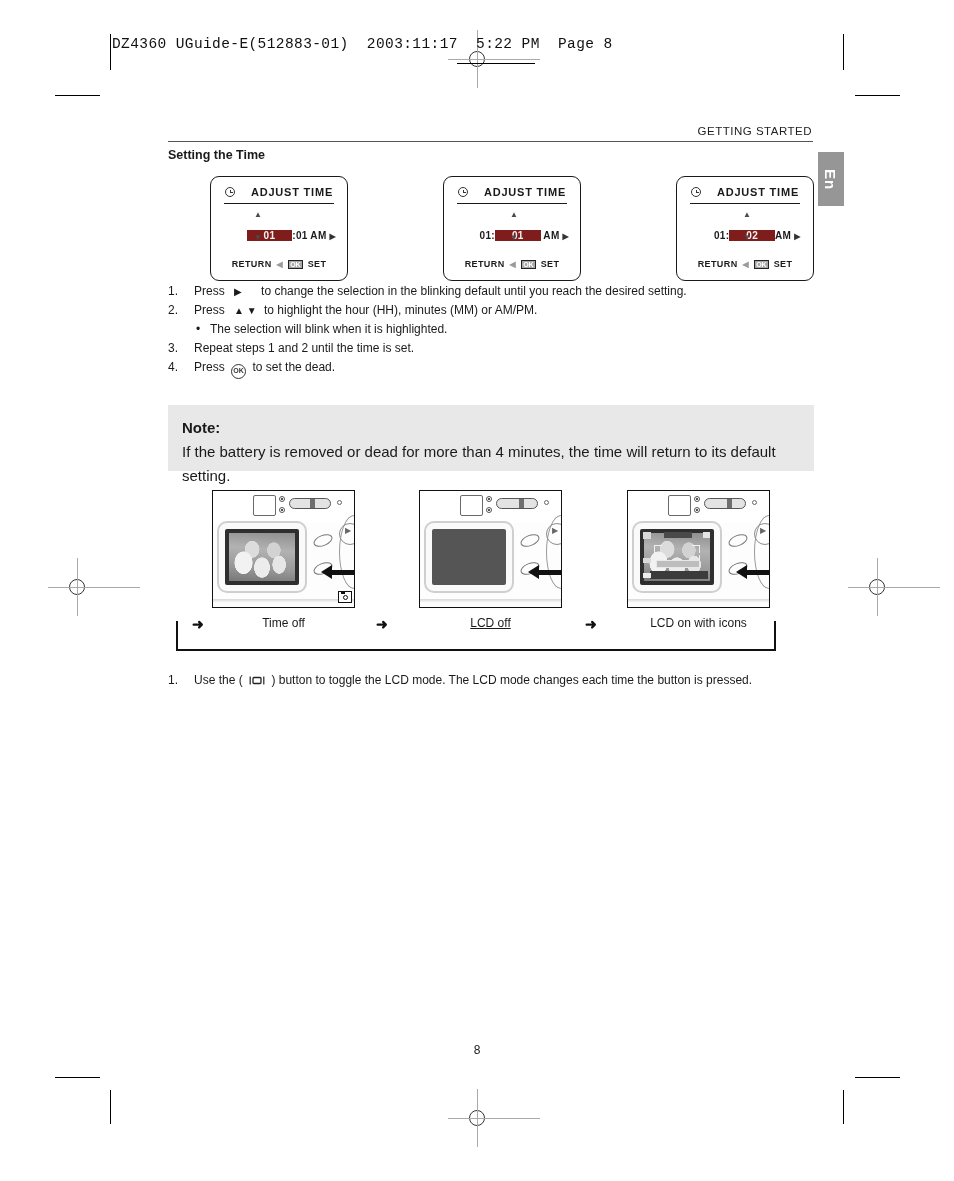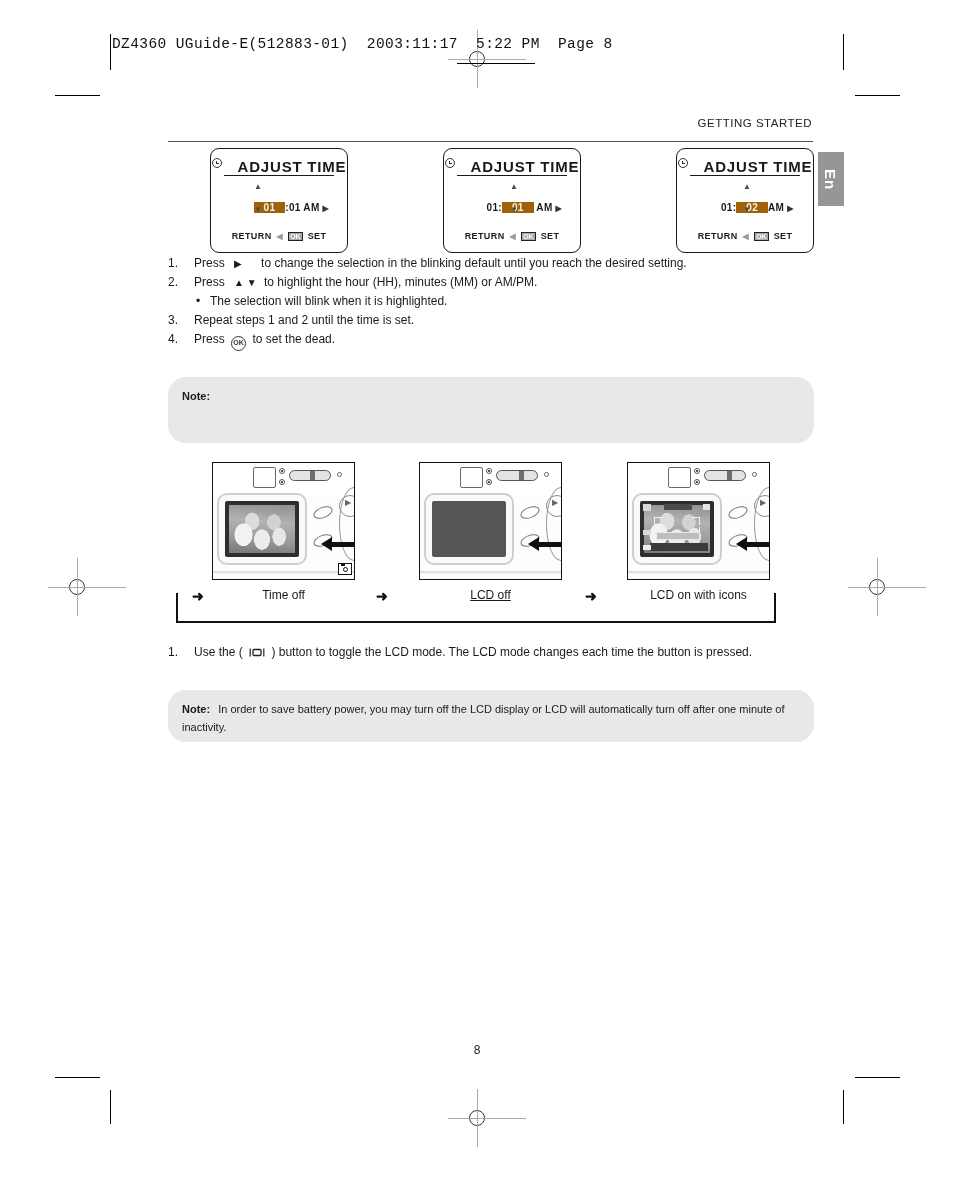--- a/index.html
+++ b/index.html
@@ -58,21 +58,21 @@
     position: absolute; left: 843px; top: 34px;
     width: 0; height: 34px; border-left: 1.2px solid #000;
   }
   #header-underline {
     position: absolute; left: 457px; top: 63px;
     width: 78px; height: 0; border-top: 1.2px solid #000;
   }
 
   
   #running-head {
-    position: absolute; right: 142px; top: 117px;
+    position: absolute; right: 142px; top: 125px;
     font-size: 11.5px; letter-spacing: 0.5px; color: #222;
   }
   #head-rule {
     position: absolute; left: 168px; top: 141px; width: 645px;
     height: 0; border-top: 1px solid #555;
   }
 
   
   #lang-tab {
     position: absolute; left: 818px; top: 152px;
@@ -98,22 +98,22 @@
     width: 138px; height: 105px;
     border: 1.3px solid #1a1a1a;
     border-radius: 9px;
     position: relative;
     background: #fff;
     box-sizing: border-box;
   }
   .lcd-title {
     position: absolute; left: 0; right: 0; top: 9px;
     text-align: center;
-    font-size: 15px; font-weight: bold; letter-spacing: 0.8px;
-    display: flex; align-items: flex-start; justify-content: center; gap: 16px;
+    font-size: 11px; font-weight: bold; letter-spacing: 0.8px;
+    display: flex; align-items: center; justify-content: center; gap: 16px;
   }
   .clock-ico {
     width: 10px; height: 10px; border: 1.2px solid #333; border-radius: 50%;
     position: relative; display: inline-block; box-sizing: border-box;
   }
   .clock-ico::before {
     content: ""; position: absolute; left: 3.6px; top: 1.6px;
     width: 1px; height: 3.4px; background: #333;
   }
   .clock-ico::after {
@@ -123,21 +123,21 @@
   .lcd-rule {
     position: absolute; left: 13px; right: 13px; top: 26px;
     height: 0; border-top: 1.1px solid #1a1a1a;
   }
   .lcd-time {
     position: absolute; left: 0; right: 0; top: 42px;
     text-align: center;
     font-size: 10px; font-weight: bold; letter-spacing: 0.3px;
     white-space: pre;
   }
-  .hl { background: #a16207; color: #f2f2f2; padding: 0 10px; }
+  .hl { background: #7f1d1d; color: #f2f2f2; padding: 0 17px; }
   .lcd-up, .lcd-dn {
     position: absolute; font-size: 8px; color: #4a4a4a; line-height: 1;
   }
   .lcd-bottom {
     position: absolute; left: 0; right: 0; bottom: 11px;
     text-align: center; font-size: 9px; font-weight: bold; letter-spacing: 0.4px;
     display: flex; align-items: center; justify-content: center; gap: 5px;
   }
   .ltri { color: #9a9a9a; font-size: 8px; }
   .rtri { color: #333; font-size: 8px; }
@@ -161,23 +161,22 @@
     border: 1.1px solid #333; border-radius: 50%;
     font-size: 7px; font-weight: bold;
     line-height: 11px; text-align: center;
     vertical-align: -2px; color: #333;
   }
 
   
   .note {
     background: #e8e8e8;
     padding: 11px 14px 13px 14px;
-    font-size: 11px; line-height: 1.62;
-    box-sizing: border-box;
-    border-radius: 18px;
+    font-size: 15px; line-height: 1.62;
+    box-sizing: border-box;
   }
 
   h2.sec-title {
     font-size: 14px; font-weight: bold; margin: 0;
     letter-spacing: 0.2px;
   }
 
   
   #cam-fig { position: relative; width: 646px; height: 155px; }
   .cam {
@@ -364,20 +363,21 @@
 
 <div id="running-head">GETTING STARTED</div>
 <div id="head-rule"></div>
 
 <div id="lang-tab">
   <span>En</span>
 </div>
 
 <div id="content">
 
+  <div class="sec-sub">Setting the Time</div>
 
   <div id="lcd-row" style="margin-left:42px; width:604px;">
 
     <div class="lcd">
       <div class="lcd-title">
         <span class="clock-ico"></span>
         <span>ADJUST TIME</span>
       </div>
       <div class="lcd-rule"></div>
       <div class="lcd-up" style="left:43px; top:34px;">▲</div>
@@ -457,20 +457,21 @@
     <li>
       <span class="num">4.</span>
       <span>Press</span>
       <span class="okglyph" style="margin:0 3px;">OK</span>
       <span>to set the dead.</span>
     </li>
   </ol>
 
   <div class="note" style="margin-top:26px; height:66px;">
     <div style="font-weight:bold;">Note:</div>
+    <div>If the battery is removed or dead for more than 4 minutes, the time will return to its default setting.</div>
   </div>
 
 
 
   <div id="cam-fig" style="margin-top:19px;">
 
     <div class="cam" style="left:44px;">
       <div class="topband"></div>
       <div class="vf"></div>
       <div class="led1"></div>
@@ -570,20 +571,16 @@
         <svg width="16" height="11" viewBox="0 0 16 11">
           <rect x="4" y="2.5" width="8" height="6" rx="1" fill="none" stroke="#222" stroke-width="1.3"></rect>
           <line x1="1.2" y1="1.5" x2="1.2" y2="9.5" stroke="#222" stroke-width="1.2"></line>
           <line x1="14.8" y1="1.5" x2="14.8" y2="9.5" stroke="#222" stroke-width="1.2"></line>
         </svg>
       </span>
       <span>) button to toggle the LCD mode. The LCD mode changes each time the button is pressed.</span>
     </li>
   </ol>
 
-  <div class="note" style="margin-top:26px; height:52px;">
-    <span style="font-weight:bold;">Note:</span>
-    <span style="margin-left:5px;">In order to save battery power, you may turn off the LCD display or LCD will automatically turn off after one minute of inactivity.</span>
-  </div>
 
 </div>
 
 <div id="page-num">8</div>
 
 </body></html>

